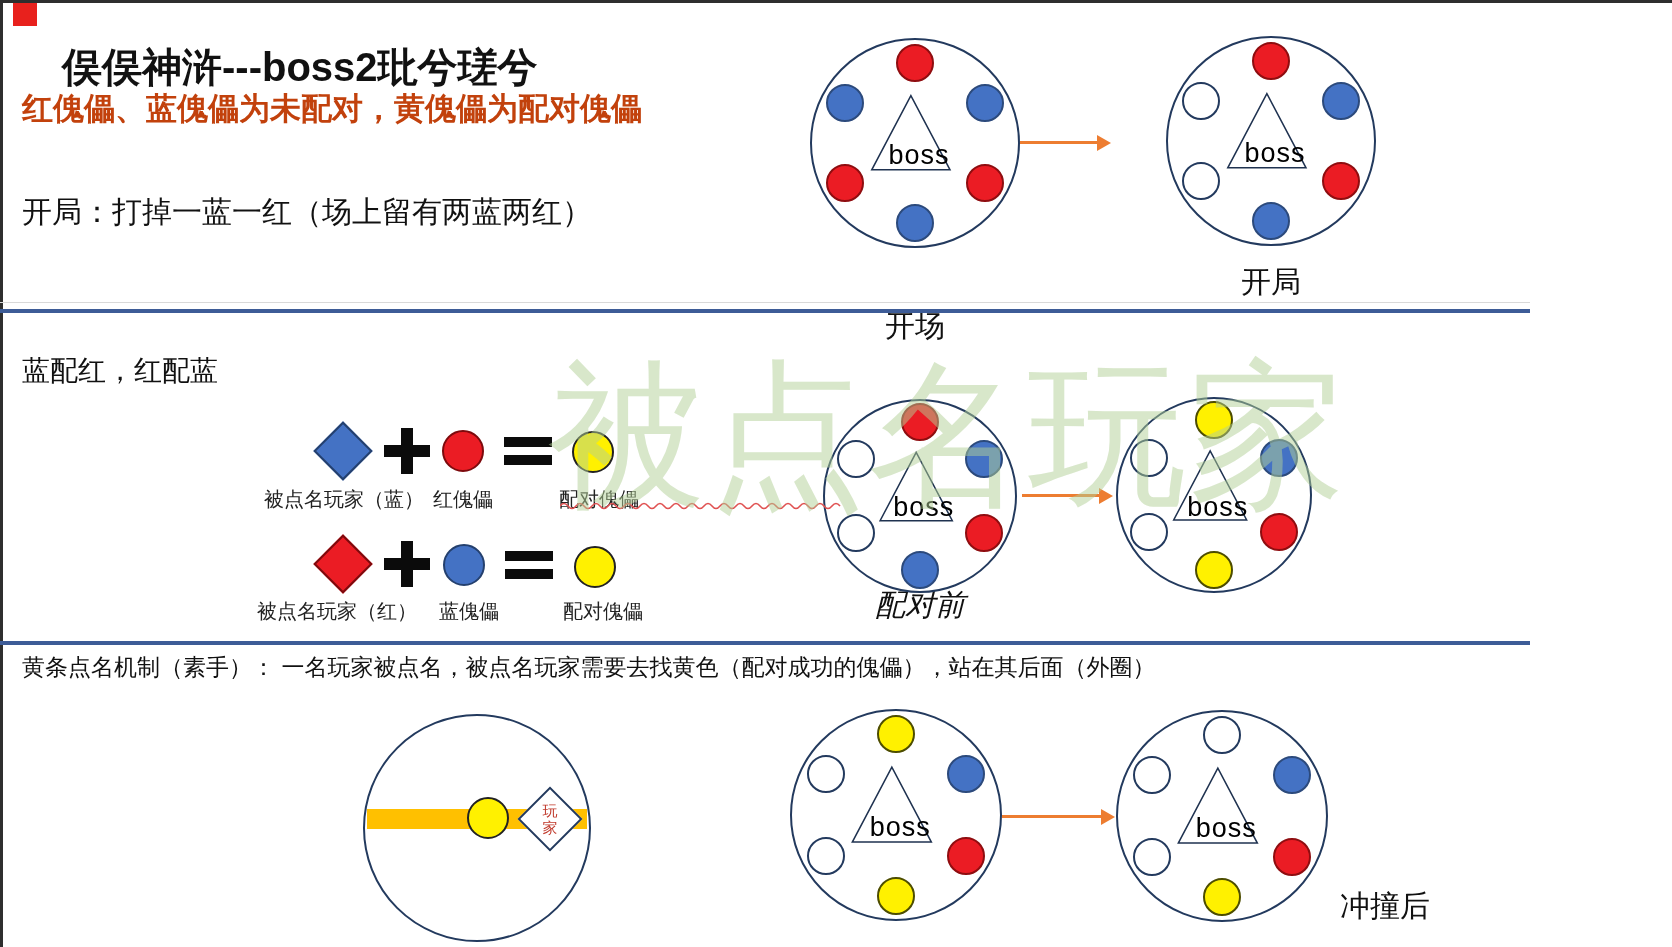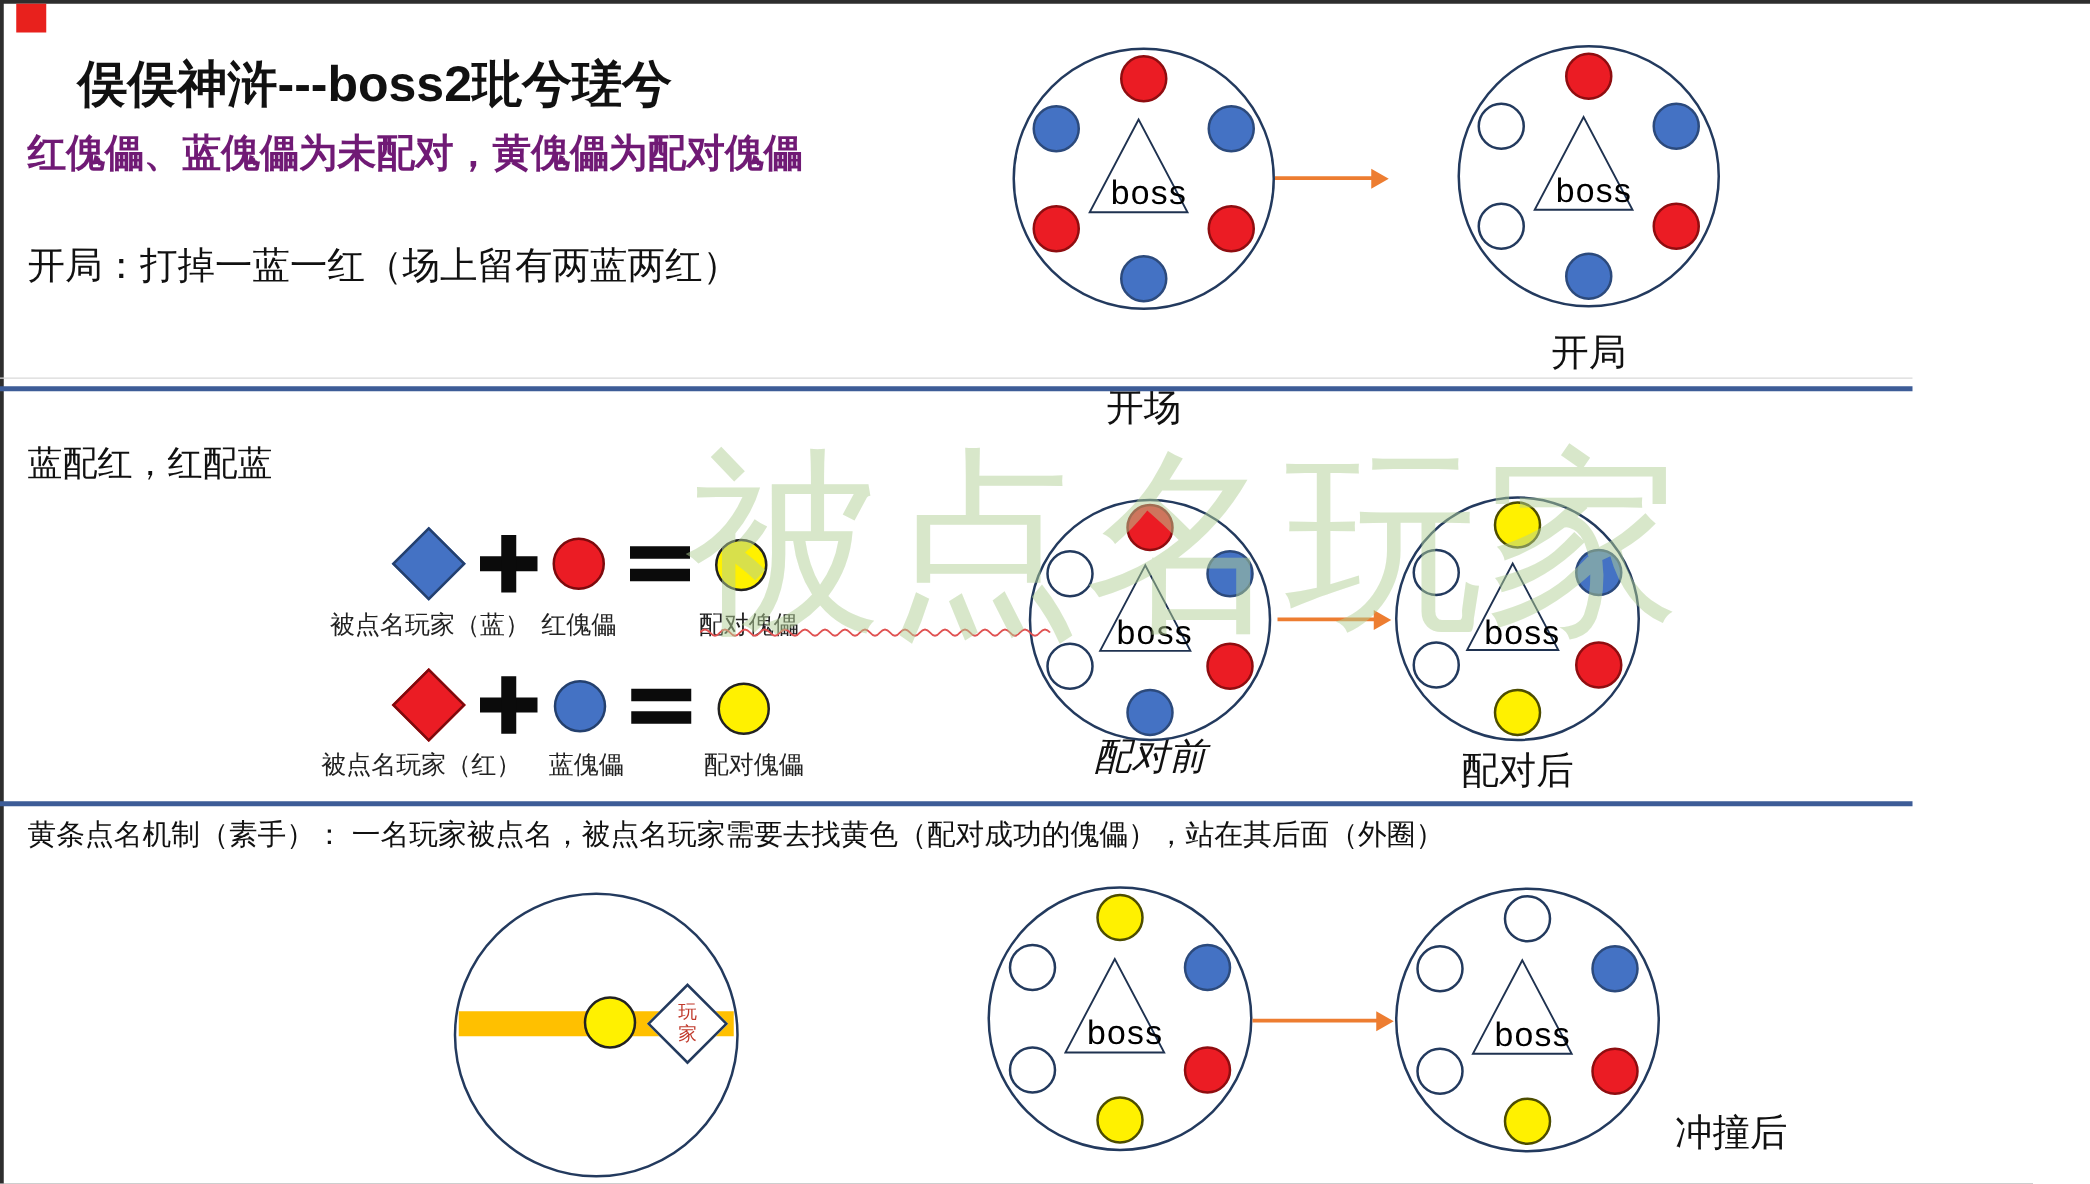--- a/index.html
+++ b/index.html
@@ -7,21 +7,21 @@
     position:relative;width:1672px;height:947px;background:#ffffff;
     overflow:hidden;font-family:"Liberation Sans",sans-serif;color:#111;
   }
   .abs{position:absolute;}
   
   .frame-top{left:0;top:0;width:1672px;height:3px;background:#2e2e2e;}
   .frame-left{left:0;top:0;width:3px;height:947px;background:#2e2e2e;}
   .corner-marker{left:13px;top:3px;width:24px;height:23px;background:#e8211d;}
   
   .title{left:62px;top:40px;font-size:40px;font-weight:bold;white-space:nowrap;}
-  .red-note{left:22px;top:102px;font-size:31px;font-weight:600;color:#701a75;white-space:nowrap;text-align:right;}
+  .red-note{left:22px;top:88px;font-size:31px;font-weight:600;color:#c2410c;white-space:nowrap;text-align:right;}
   .open-line1{left:22px;top:138px;font-size:30px;white-space:nowrap;}
   .open-line2{left:22px;top:192px;font-size:30px;white-space:nowrap;}
   .grey-rule{left:0;top:302px;width:1530px;height:1px;background:#d9d9d9;}
   .divider{height:4px;background:#3d5c97;width:1530px;left:0;}
   .divider.d1{top:309px;}
   .divider.d2{top:641px;}
   .sec2-l1{left:22px;top:317px;font-size:28px;white-space:nowrap;}
   .sec2-l2{left:22px;top:352px;font-size:28px;white-space:nowrap;}
   .sec3-l1{left:22px;top:652px;font-size:23px;white-space:nowrap;}
   
@@ -165,21 +165,20 @@
         <polygon points="48,27 29,63 67,63"></polygon>
       </svg>
     <span class="boss">boss</span>
     <div class="dot pos-top" data-color="yellow"></div>
     <div class="dot pos-ur" data-color="blue"></div>
     <div class="dot pos-lr" data-color="red"></div>
     <div class="dot pos-bottom" data-color="yellow"></div>
     <div class="dot pos-ll" data-color="white"></div>
     <div class="dot pos-ul" data-color="white"></div>
   </div>
-  <div class="ring-label" style="left:1116px;top:596px;width:196px;">配对后</div>
 
   <div class="abs watermark">被点名玩家</div>
 
   <div class="abs sec3-l1">黄条点名机制（素手）：  一名玩家被点名，被点名玩家需要去找黄色（配对成功的傀儡），站在其后面（外圈）</div>
 
   <div class="ring" style="left:363px;top:714px;width:228px;height:228px;">
     <div class="beam"></div>
     <div class="beam-dot"></div>
     <div class="player-diamond">
       <span class="ptxt">玩

